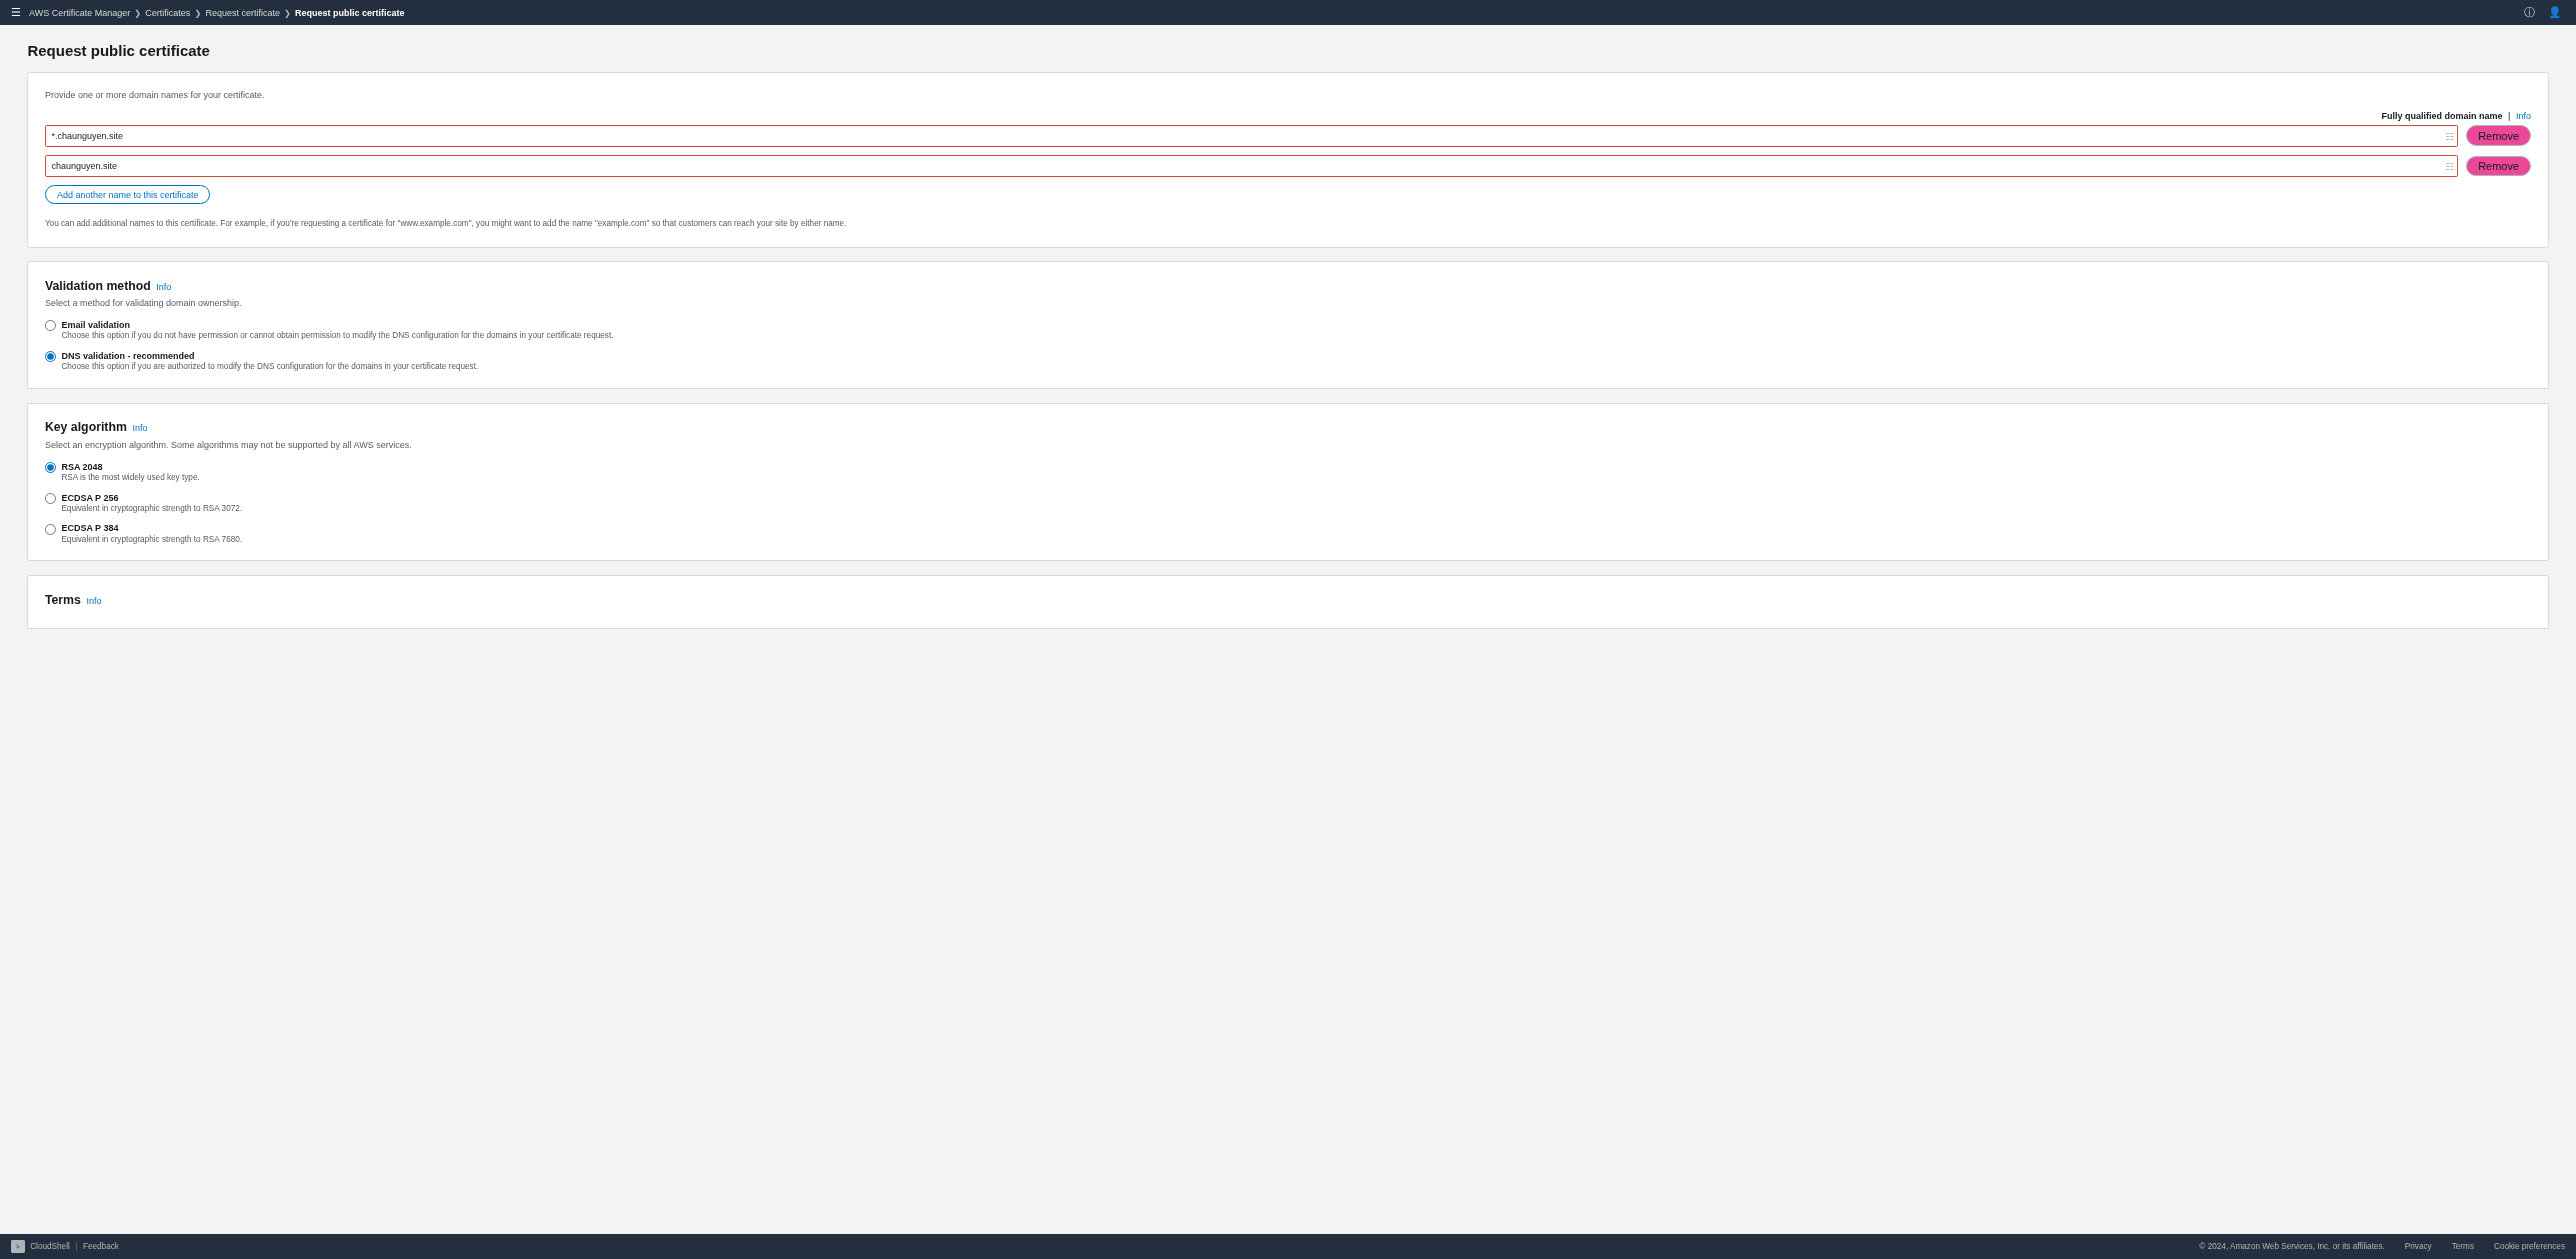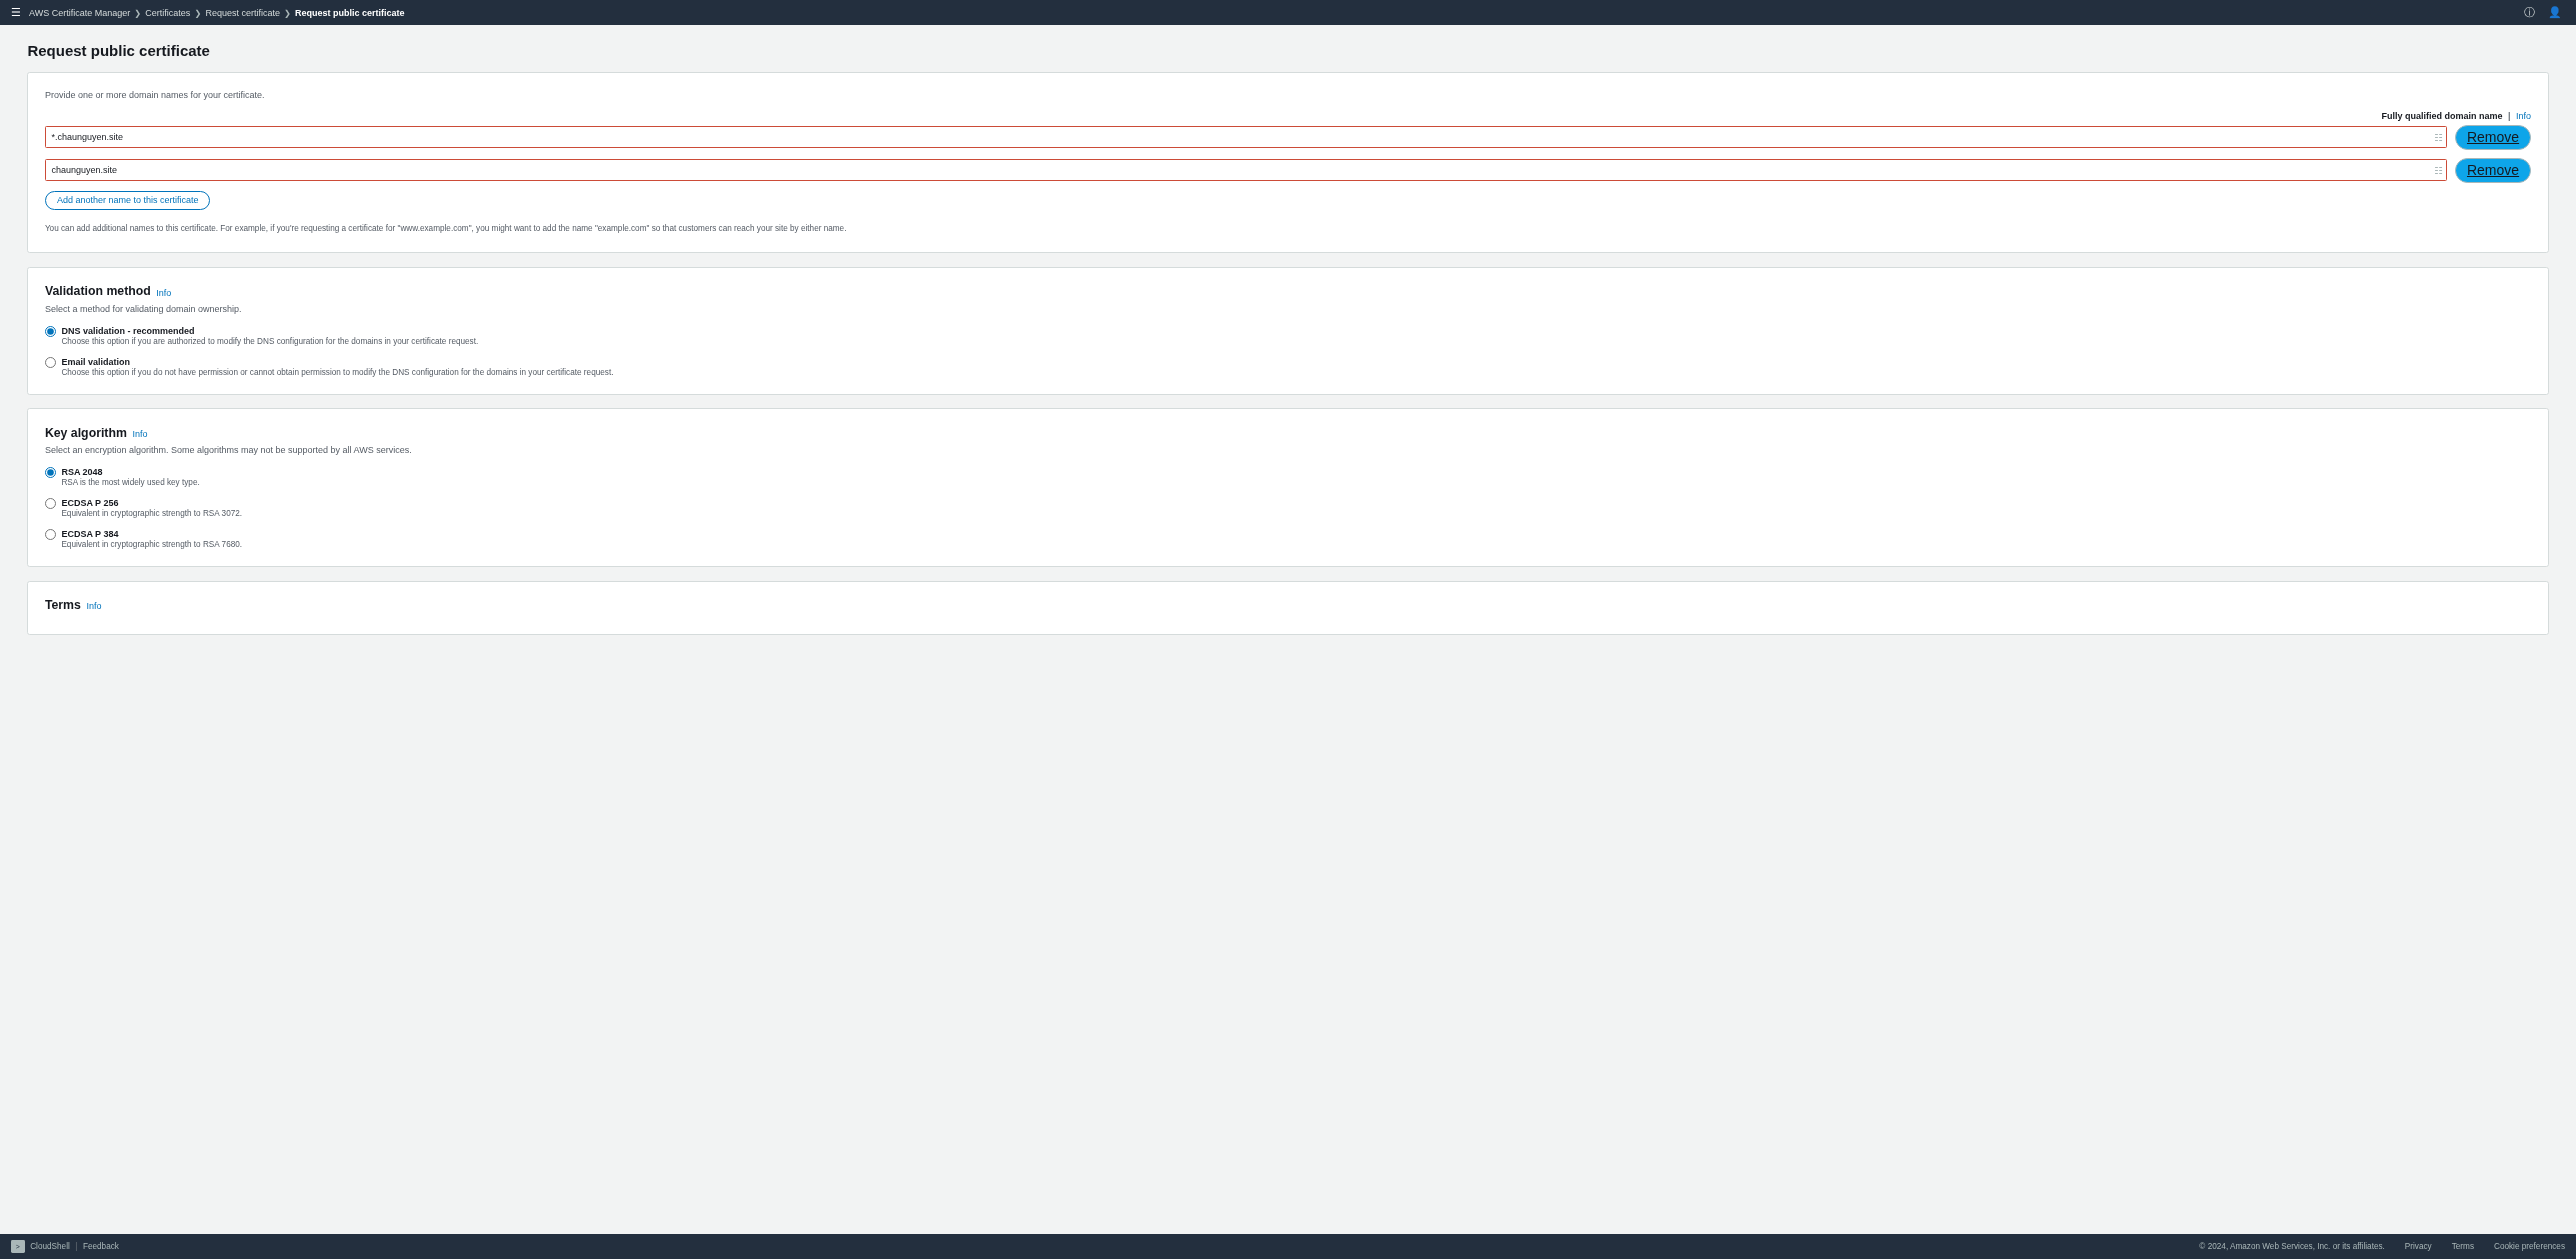--- a/index.html
+++ b/index.html
@@ -144,29 +144,28 @@
     .input-icon {
       position: absolute;
       right: 4.1px;
       top: 50%;
       transform: translateY(-50%);
       color: #aab7b8;
       font-size: 9.6px;
     }
 
     .btn-remove {
-      background: #0ea5e9;
+      background: #ec4899;
       border: 0.7px solid #aab7b8;
       border-radius: 13.7px;
       padding: 3.4px 11px;
-      font-size: 14px;
+      font-size: 11px;
       color: #16191f;
       cursor: pointer;
       white-space: nowrap;
-      text-decoration: underline;
     }
 
     .btn-add-name {
       background: #fff;
       border: 1.4px solid #0073bb;
       border-radius: 13.7px;
       padding: 3.4px 11px;
       font-size: 9px;
       color: #0073bb;
       cursor: pointer;
@@ -332,31 +331,31 @@
 
   <div class="section-card">
     <div class="section-title-row">
       <span class="section-title">Validation method</span>
       <a href="#" class="info-link">Info</a>
     </div>
     <p class="section-subtitle">Select a method for validating domain ownership.</p>
 
     <div class="radio-group">
       <div class="radio-option">
+        <input type="radio" name="validation" id="email-val" style="">
+        <div>
+          <label for="email-val" class="radio-label">Email validation</label>
+          <p class="radio-desc">Choose this option if you do not have permission or cannot obtain permission to modify the DNS configuration for the domains in your certificate request.</p>
+        </div>
+      </div>
+      <div class="radio-option">
         <input type="radio" name="validation" id="dns-val" checked="" style="">
         <div>
           <label for="dns-val" class="radio-label">DNS validation - recommended</label>
           <p class="radio-desc">Choose this option if you are authorized to modify the DNS configuration for the domains in your certificate request.</p>
-        </div>
-      </div>
-      <div class="radio-option">
-        <input type="radio" name="validation" id="email-val" style="">
-        <div>
-          <label for="email-val" class="radio-label">Email validation</label>
-          <p class="radio-desc">Choose this option if you do not have permission or cannot obtain permission to modify the DNS configuration for the domains in your certificate request.</p>
         </div>
       </div>
     </div>
   </div>
 
   <div class="section-card">
     <div class="section-title-row">
       <span class="section-title">Key algorithm</span>
       <a href="#" class="info-link">Info</a>
     </div>

